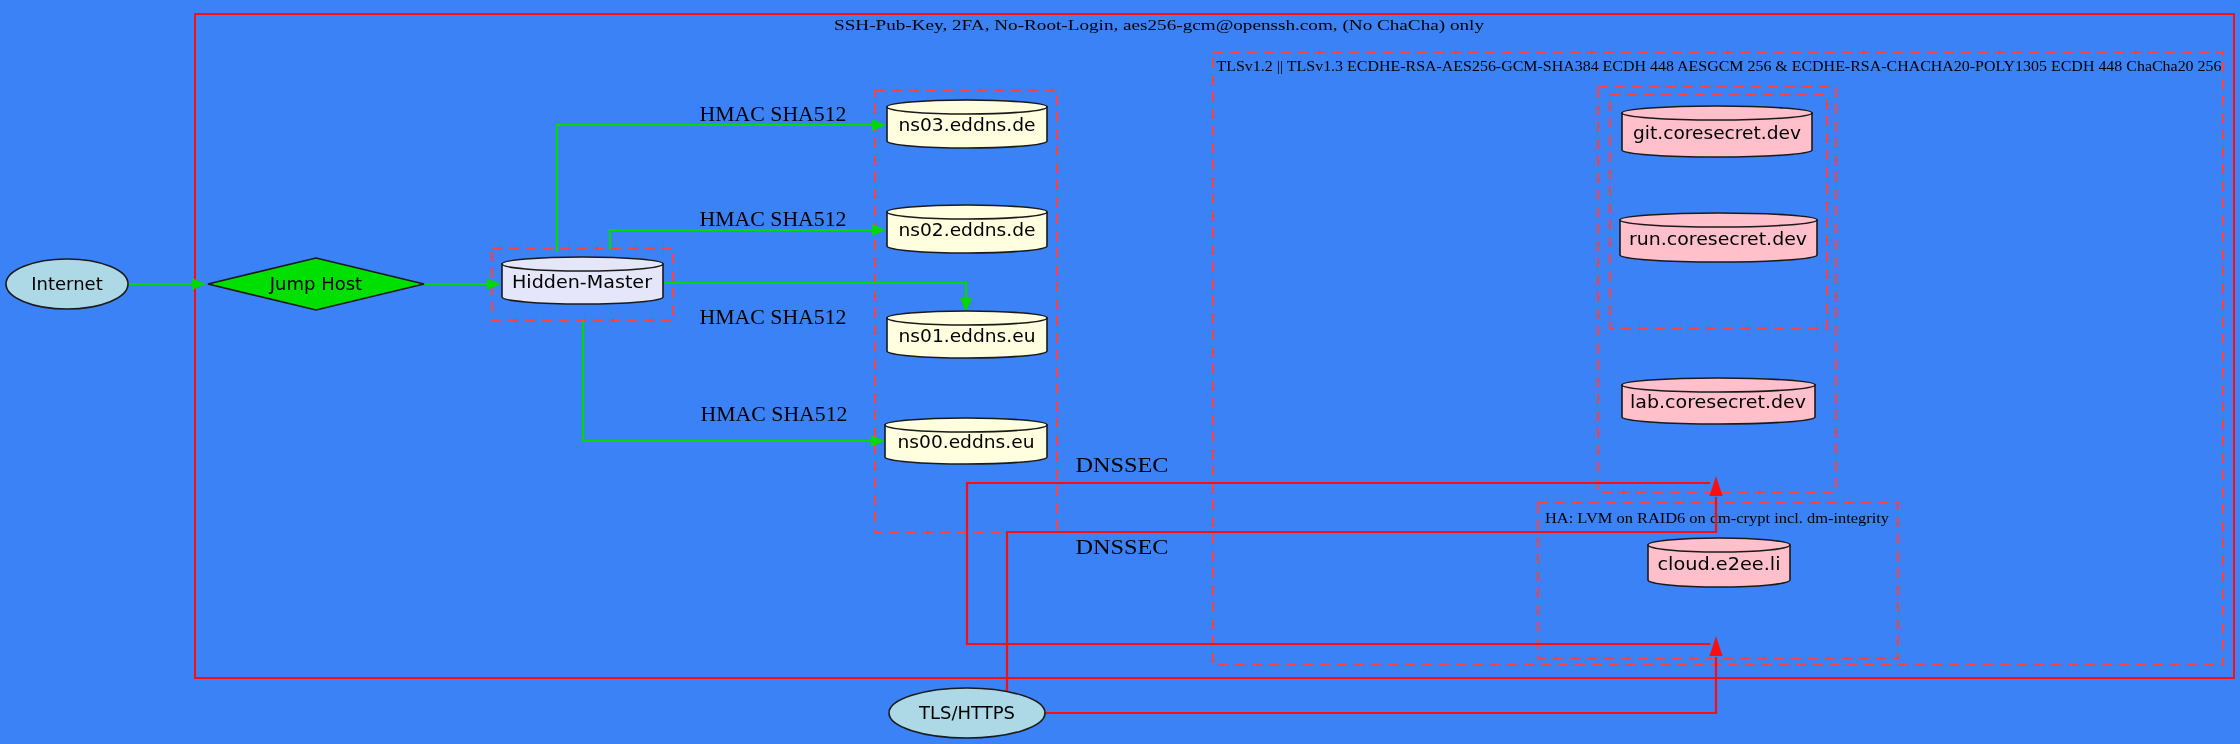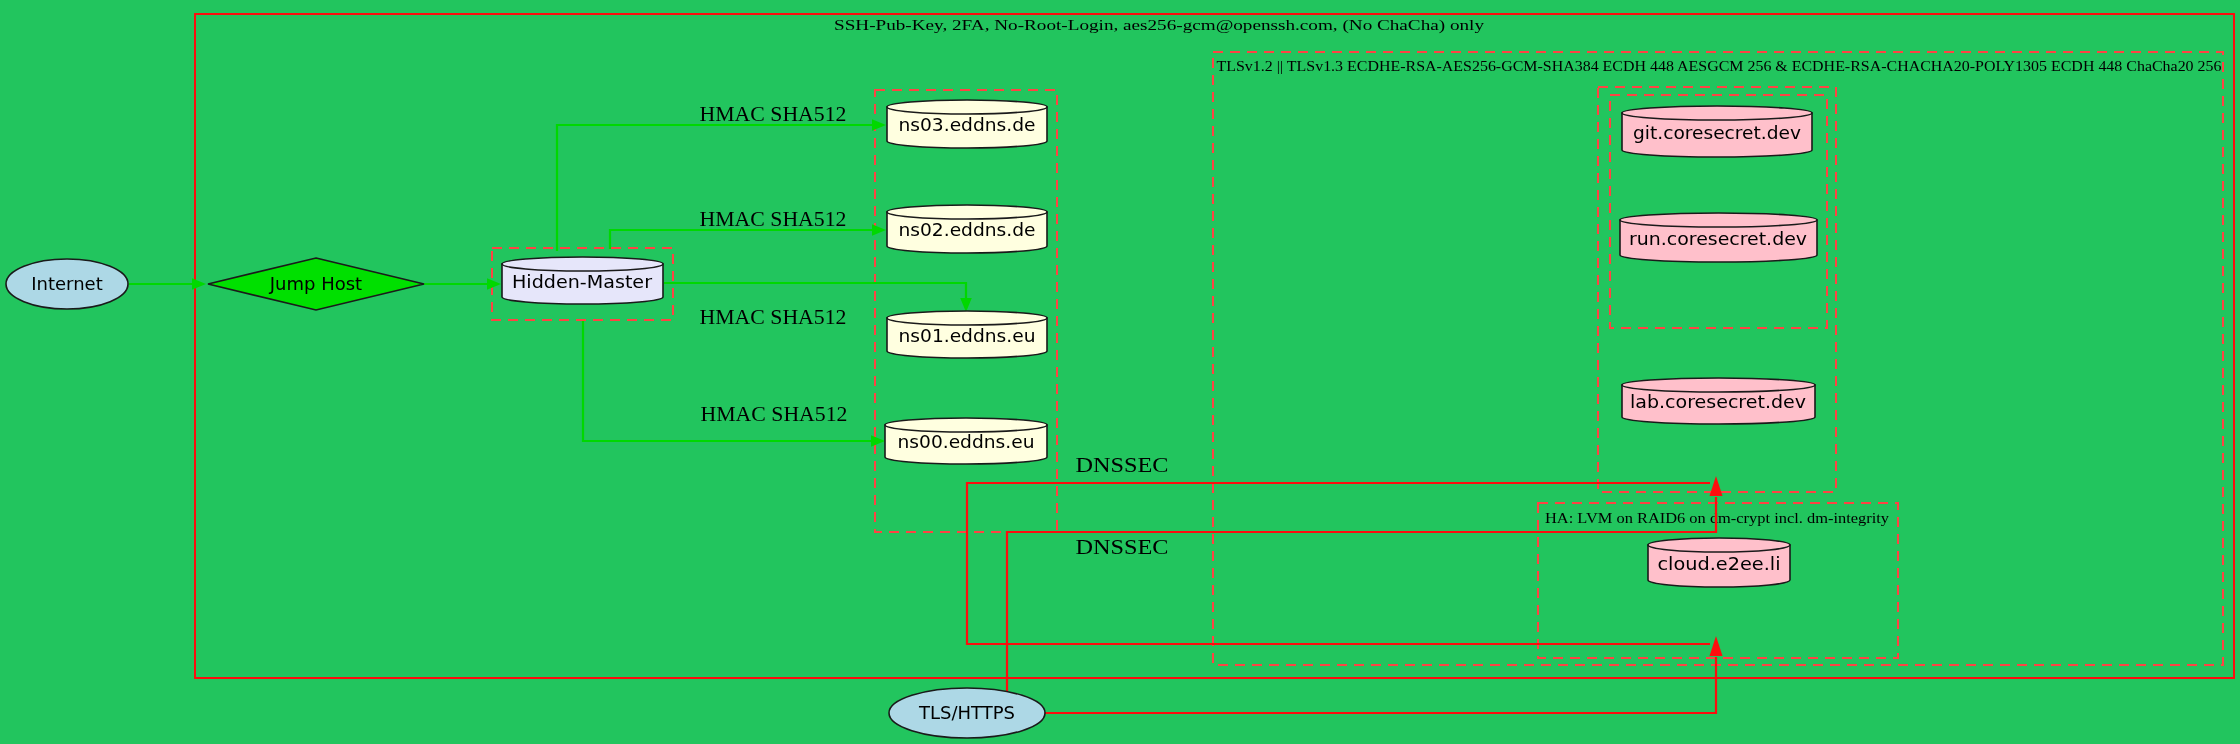--- a/index.html
+++ b/index.html
@@ -1,16 +1,16 @@
 <!DOCTYPE html>
 <html><head>
 <meta charset="utf-8">
 <style>
   html,body{margin:0;padding:0;background:#ffffff;}
-  #stage{position:relative;width:2240px;height:744px;background:#22c55e;overflow:hidden;}
+  #stage{position:relative;width:2240px;height:744px;background:#3b82f6;overflow:hidden;}
   svg{display:block;}
   text{fill:#000000;}
   .node-label{font-family:"DejaVu Sans",sans-serif;font-size:18px;}
   .edge-label{font-family:"Liberation Serif",serif;font-size:21px;}
   .cluster-label{font-family:"Liberation Serif",serif;font-size:15.5px;}
   .shape{stroke:#1a1a1a;stroke-width:1.6;}
   .dash{fill:none;stroke:#ff4343;stroke-width:2;stroke-dasharray:10 7;}
   .solidbox{fill:none;stroke:#fd0e0e;stroke-width:2;}
   .gedge{fill:none;stroke:#00d800;stroke-width:2.2;}
   .garrow{fill:#00d800;stroke:none;}

